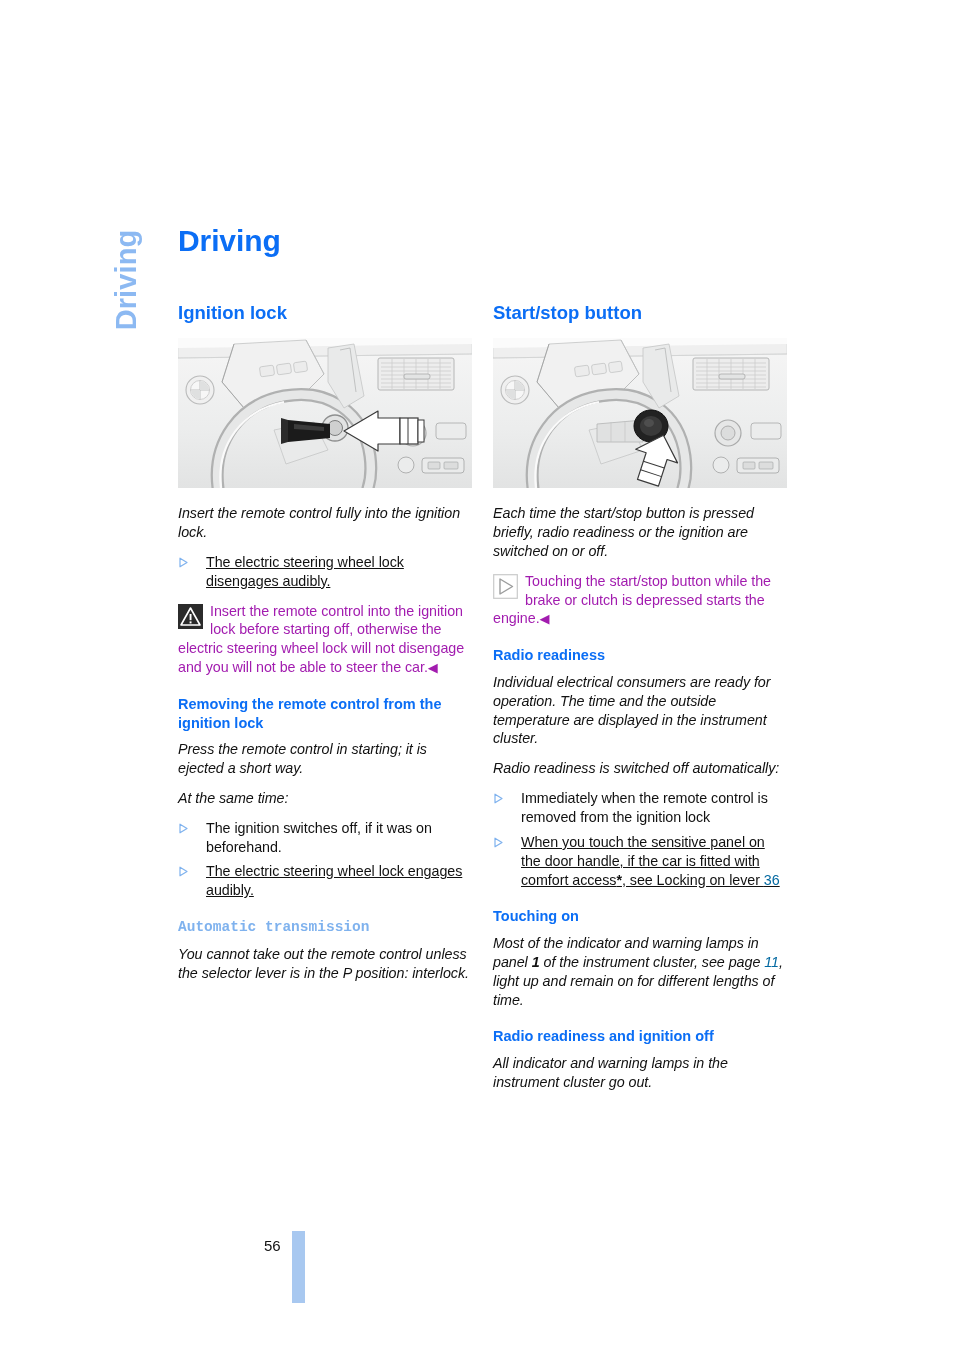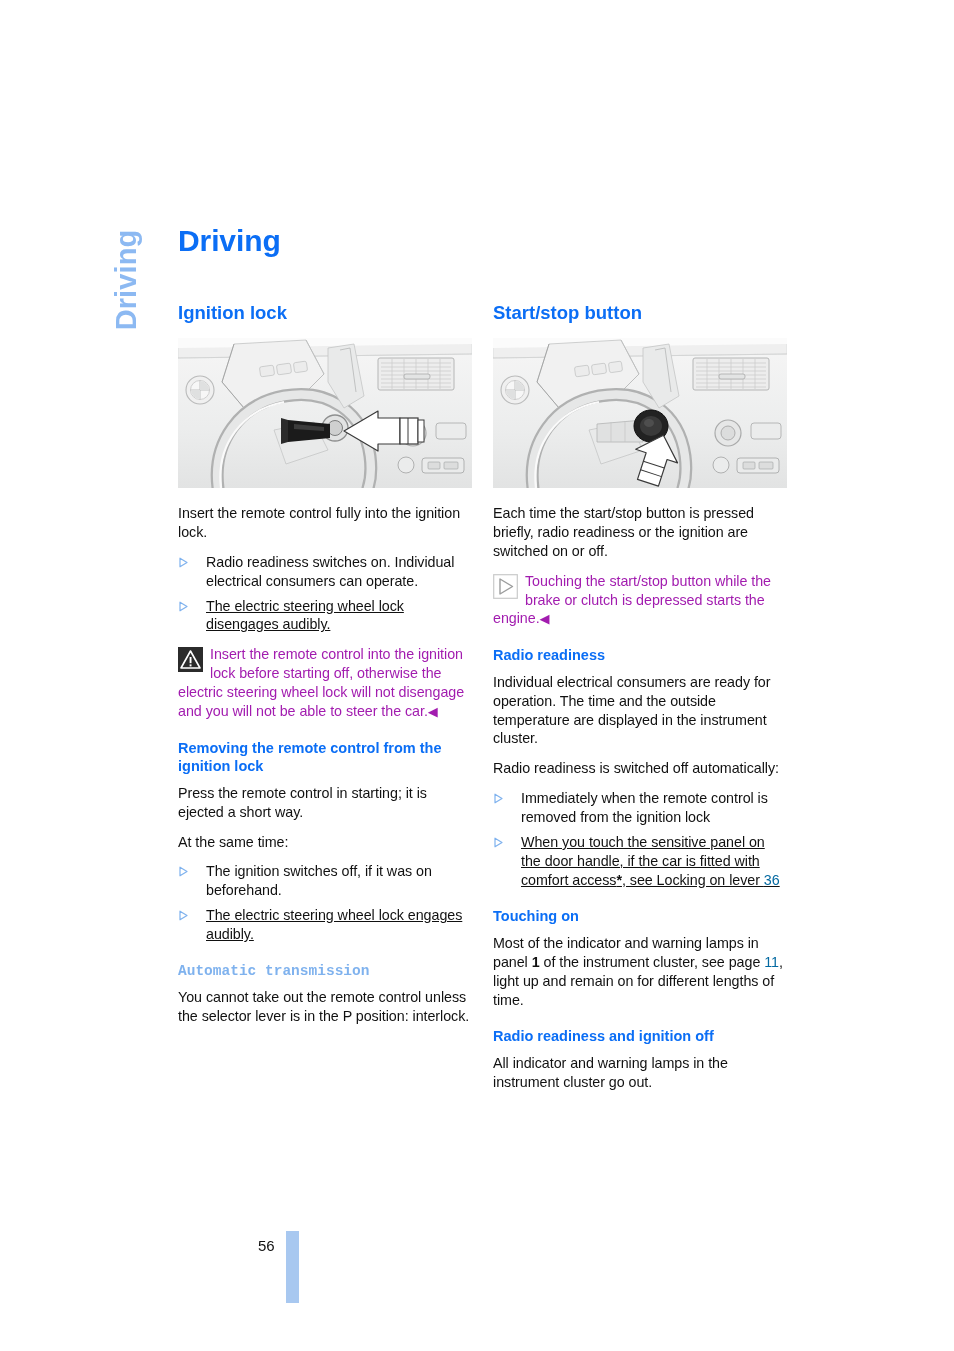--- a/index.html
+++ b/index.html
@@ -89,20 +89,21 @@
     color: #7FB2EE;
     font-family: Liberation Mono, monospace;
   }
 
   p.body {
     margin: 8px 0 11px 0;
     font-size: 14.3px;
     line-height: 1.32;
     color: #111111;
     letter-spacing: -0.05px;
+    font-style: italic;
   }
 
   
   .figure {
     position: relative;
     width: 294px;
     height: 150px;
     margin: 0 0 16px 0;
     background: #f2f2f2;
     overflow: hidden;
@@ -151,21 +152,21 @@
   .callout .icon svg { display: block; }
   .callout::after { content: ""; display: block; clear: both; }
 
   .endmark { font-size: 13px; letter-spacing: -0.3px; }
   .link { color: #0369a1; }
   .bold { font-weight: bold; }
 
   
   .footer {
     position: absolute;
-    left: 176px;
+    left: 182px;
     bottom: 0;
     width: 620px;
     height: 120px;
   }
   .page-number {
     position: absolute;
     left: 82px;
     top: 6px;
     font-size: 15px;
     color: #111111;
@@ -292,28 +293,20 @@
 
       <p class="body">Insert the remote control fully into the ignition lock.</p>
 
       <ul class="bullets">
         <li>
           <span class="tri-bullet">
             <svg viewBox="0 0 11 11" xmlns="http://www.w3.org/2000/svg">
               <path d="M2 1.2 L9 5.5 L2 9.8 Z" fill="none" stroke="#7FB2EE" stroke-width="1.2" stroke-linejoin="round"></path>
             </svg>
           </span>
-          <span>Radio readiness switches on. Individual electrical consumers can operate.</span>
-        </li>
-        <li>
-          <span class="tri-bullet">
-            <svg viewBox="0 0 11 11" xmlns="http://www.w3.org/2000/svg">
-              <path d="M2 1.2 L9 5.5 L2 9.8 Z" fill="none" stroke="#7FB2EE" stroke-width="1.2" stroke-linejoin="round"></path>
-            </svg>
-          </span>
           <span>The electric steering wheel lock disengages audibly.</span>
         </li>
       </ul>
 
       <div class="callout">
         <span class="icon">
           <svg viewBox="0 0 25 25" xmlns="http://www.w3.org/2000/svg">
             <rect x="0" y="0" width="25" height="25" fill="#2b2b2b"></rect>
             <path d="M12.5 4 L22 21 L3 21 Z" fill="none" stroke="#ffffff" stroke-width="1.6" stroke-linejoin="round"></path>
             <rect x="11.6" y="10" width="1.9" height="6.2" fill="#ffffff"></rect>

